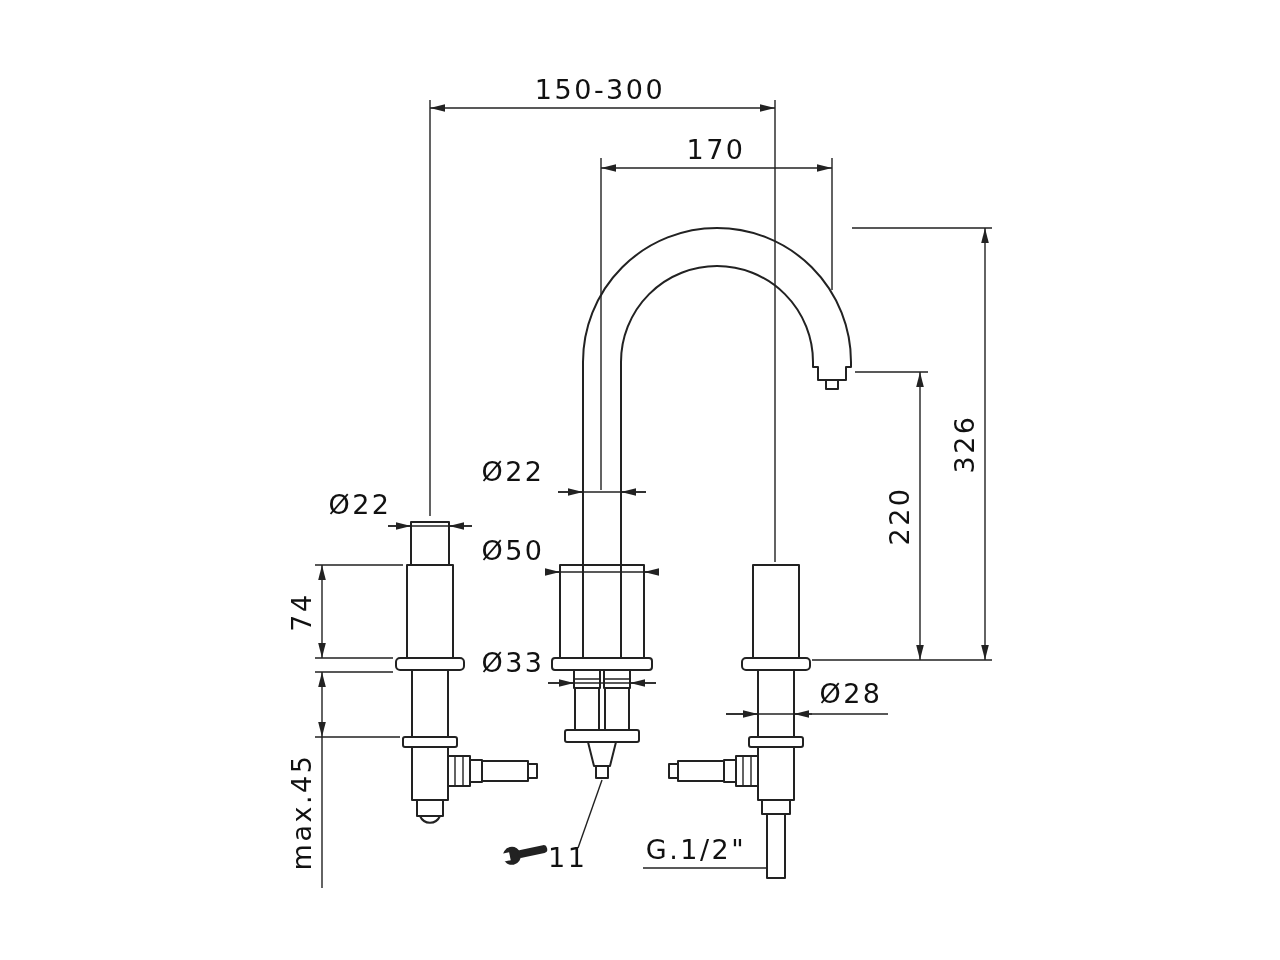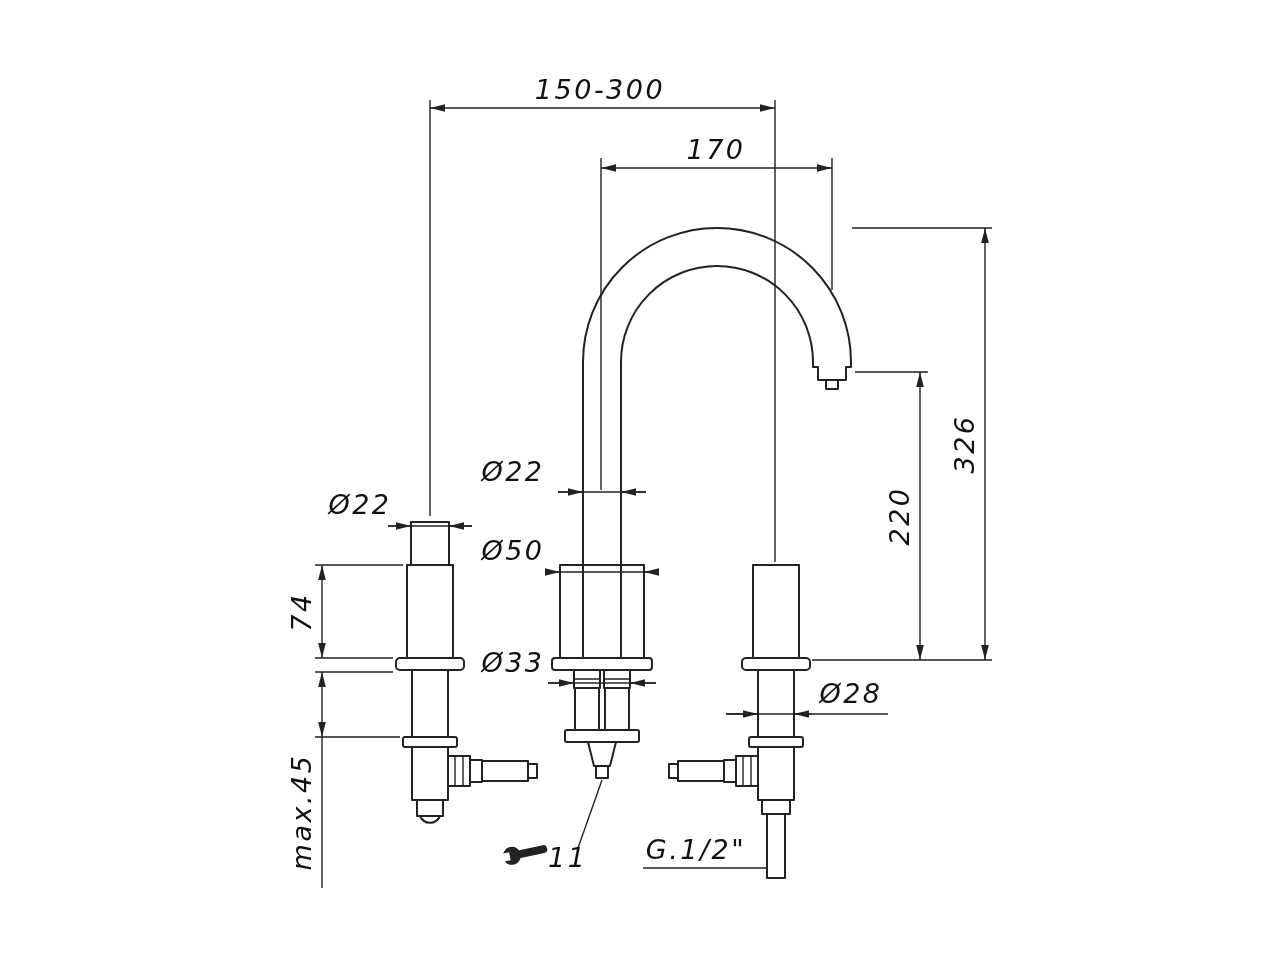--- a/index.html
+++ b/index.html
@@ -1,16 +1,16 @@
 <!DOCTYPE html>
 <html><head>
 <meta charset="utf-8">
 <style>
   html,body{margin:0;padding:0;background:#fff;}
-  .stage{position:relative;width:1280px;height:960px;background:#be185d;overflow:hidden;font-style:italic;}
+  .stage{position:relative;width:1280px;height:960px;background:#be185d;overflow:hidden;}
   svg{display:block;}
   .outline{fill:none;stroke:#222;stroke-width:2;stroke-linejoin:round;stroke-linecap:round;}
   .dim{fill:none;stroke:#222;stroke-width:1.4;stroke-linecap:butt;}
   .dimtext{font-family:"DejaVu Sans","Liberation Sans",sans-serif;font-size:27px;letter-spacing:2.5px;fill:#111;}
 </style>
 </head>
 <body>
 
 <div class="stage">
 <svg width="1280" height="960" viewBox="0 0 1280 960">

